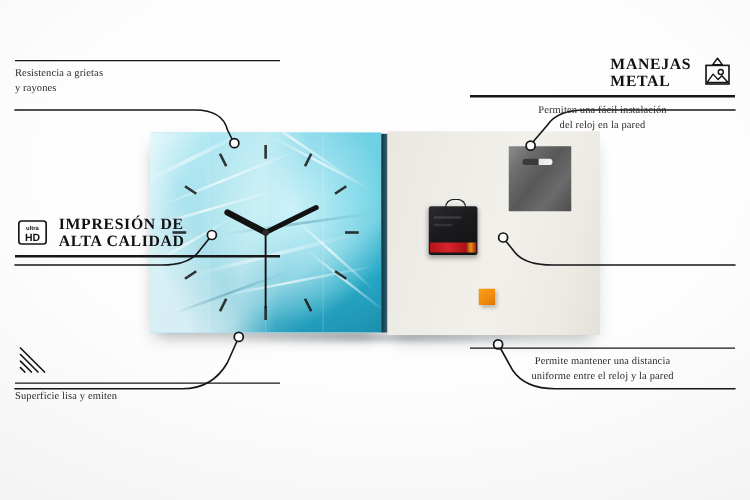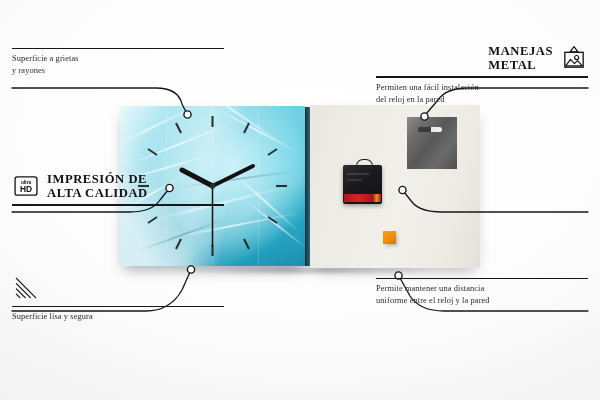--- a/index.html
+++ b/index.html
@@ -71,21 +71,21 @@
   .fdesc {
     font-family: "Liberation Serif", serif;
     font-size: 8.4px;
     line-height: 1.42;
     color: #2a2a2e;
     margin-top: 4px;
     white-space: pre-line;
     letter-spacing: 0.1px;
   }
   .feature.left .fdesc { text-align: left; }
-  .feature.right .fdesc { text-align: left; }
+  .feature.right .fdesc { text-align: center; }
 
   
   #feat-glass     { left: 12px;  top: 44px;  }
   #feat-print     { left: 12px;  top: 172px; }
   #feat-edges     { left: 12px;  top: 274px; }
   #feat-hangers   { left: 376px; top: 44px;  }
   #feat-mechanism { left: 376px; top: 172px; }
   #feat-spacer    { left: 376px; top: 274px; }
 
   
@@ -332,21 +332,21 @@
       <circle cx="169.5" cy="188" r="3.6"></circle>
       <circle cx="191" cy="269.5" r="3.6"></circle>
       <circle cx="424.5" cy="116.5" r="3.6"></circle>
       <circle cx="402.5" cy="190" r="3.6"></circle>
       <circle cx="398.5" cy="275.5" r="3.6"></circle>
     </g>
   </svg>
 
   <div class="feature left" id="feat-glass">
     <div class="frule"></div>
-    <div class="fdesc">Superficie a grietas
+    <div class="fdesc">Resistencia a grietas
 y rayones</div>
   </div>
 
   <div class="feature left" id="feat-print">
     <div class="head">
       <svg class="ficon" viewBox="0 0 32 32">
         <rect x="3.5" y="5.5" width="25" height="21" rx="2.5" fill="none" stroke="#141318" stroke-width="1.5"></rect>
         <text x="16" y="14" font-family="Liberation Sans, sans-serif" font-size="5.4" font-weight="700" text-anchor="middle" fill="#141318">ultra</text>
         <text x="16" y="23.4" font-family="Liberation Sans, sans-serif" font-size="9.6" font-weight="700" text-anchor="middle" fill="#141318">HD</text>
       </svg>
@@ -361,21 +361,21 @@
       <svg class="ficon" viewBox="0 0 32 32">
         <g stroke="#141318" stroke-width="1.5" stroke-linecap="round">
           <line x1="5" y1="5" x2="27" y2="27"></line>
           <line x1="5" y1="11" x2="21" y2="27"></line>
           <line x1="5" y1="17" x2="15" y2="27"></line>
           <line x1="5" y1="23" x2="9" y2="27"></line>
         </g>
       </svg>
     </div>
     <div class="frule"></div>
-    <div class="fdesc">Superficie lisa y segura</div>
+    <div class="fdesc">Superficie lisa y emiten</div>
   </div>
 
   <div class="feature right" id="feat-hangers">
     <div class="head">
       <div class="ftitle">MANEJAS
 METAL</div>
       <svg class="ficon" viewBox="0 0 32 32">
         <path d="M16 3 L11.5 9 L20.5 9 Z" fill="none" stroke="#141318" stroke-width="1.4" stroke-linejoin="round"></path>
         <rect x="5.5" y="9.5" width="21" height="17" fill="none" stroke="#141318" stroke-width="1.5"></rect>
         <circle cx="19" cy="15.5" r="2.3" fill="none" stroke="#141318" stroke-width="1.3"></circle>

